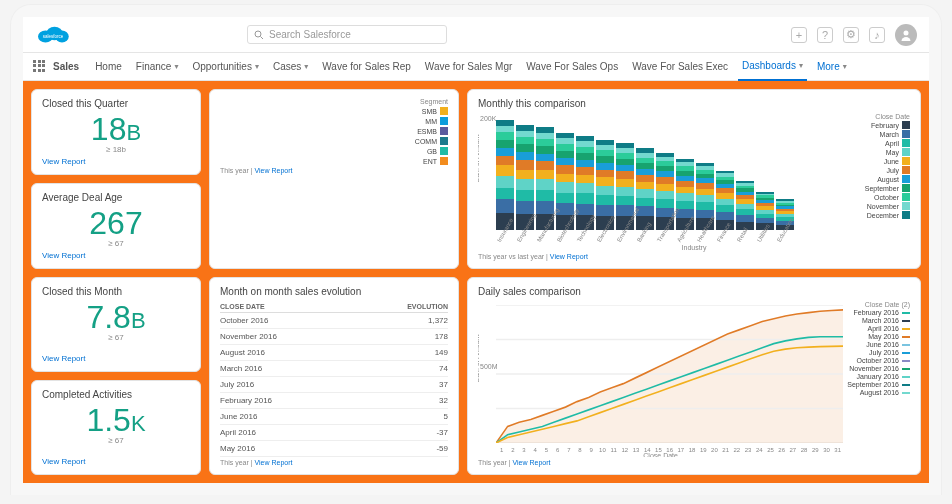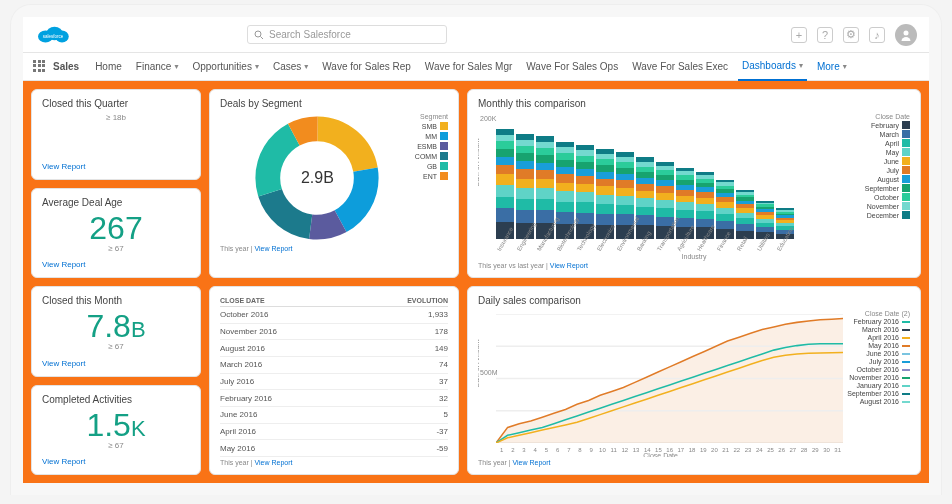--- a/index.html
+++ b/index.html
@@ -135,45 +135,34 @@
           <span>More</span>
           <span class="chev">▾</span>
         </span>
   </div>
 
   <div class="content">
 
     <div class="left-col">
       <div class="card" style="flex:1">
         <h4>Closed this Quarter</h4>
+        <div class="kpi"><span>18</span><span style="font-size:22px">B</span></div>
         <div class="kpi-sub">≥ 18b</div>
         <a class="view-report">View Report</a>
       </div>
       <div class="card" style="flex:1">
         <h4>Average Deal Age</h4>
         <div class="kpi">267</div>
         <div class="kpi-sub">≥ 67</div>
         <a class="view-report">View Report</a>
       </div>
     </div>
 
     <div class="card">
-      <h4>Deals by Segment</h4>
       <div class="donut-inner">
-        <div class="donut-wrap" style="flex:1">
-          <svg id="donut-svg" width="130" height="130" viewBox="0 0 42 42">
-                <circle cx="21" cy="21" r="15.9" fill="none" stroke="#f2b01e" stroke-width="8" stroke-dasharray="22 78" stroke-dashoffset="25"></circle>
-                <circle cx="21" cy="21" r="15.9" fill="none" stroke="#0d9ddb" stroke-width="8" stroke-dasharray="20 80" stroke-dashoffset="3"></circle>
-                <circle cx="21" cy="21" r="15.9" fill="none" stroke="#5b5b9e" stroke-width="8" stroke-dasharray="10 90" stroke-dashoffset="-17"></circle>
-                <circle cx="21" cy="21" r="15.9" fill="none" stroke="#1c7a8c" stroke-width="8" stroke-dasharray="18 82" stroke-dashoffset="-27"></circle>
-                <circle cx="21" cy="21" r="15.9" fill="none" stroke="#1fbba6" stroke-width="8" stroke-dasharray="22 78" stroke-dashoffset="-45"></circle>
-                <circle cx="21" cy="21" r="15.9" fill="none" stroke="#f28c1e" stroke-width="8" stroke-dasharray="8 92" stroke-dashoffset="-67"></circle>
-              </svg>
-          <div class="donut-center">2.9B</div>
-        </div>
         <div class="legend" id="donut-legend">
           <div class="seg-head">Segment</div>
         <div>
                 <span>SMB</span>
                 <span class="sw" style="background:#f2b01e"></span>
               </div>
               <div>
                 <span>MM</span>
                 <span class="sw" style="background:#0d9ddb"></span>
               </div>
@@ -478,31 +467,32 @@
       </div>
       <div class="card" style="flex:1">
         <h4>Completed Activities</h4>
         <div class="kpi"><span>1.5</span><span style="font-size:22px">K</span></div>
         <div class="kpi-sub">≥ 67</div>
         <a class="view-report">View Report</a>
       </div>
     </div>
 
     <div class="card">
+      <h4>Month on month sales evolution</h4>
       <table class="table" id="evo-table">
         <thead>
               <tr>
                 <th>CLOSE DATE</th>
                 <th>EVOLUTION</th>
               </tr>
             </thead>
         <tbody>
               <tr>
                 <td>October 2016</td>
-                <td>1,933</td>
+                <td>1,372</td>
               </tr>
               <tr>
                 <td>November 2016</td>
                 <td>178</td>
               </tr>
               <tr>
                 <td>August 2016</td>
                 <td>149</td>
               </tr>
               <tr>

